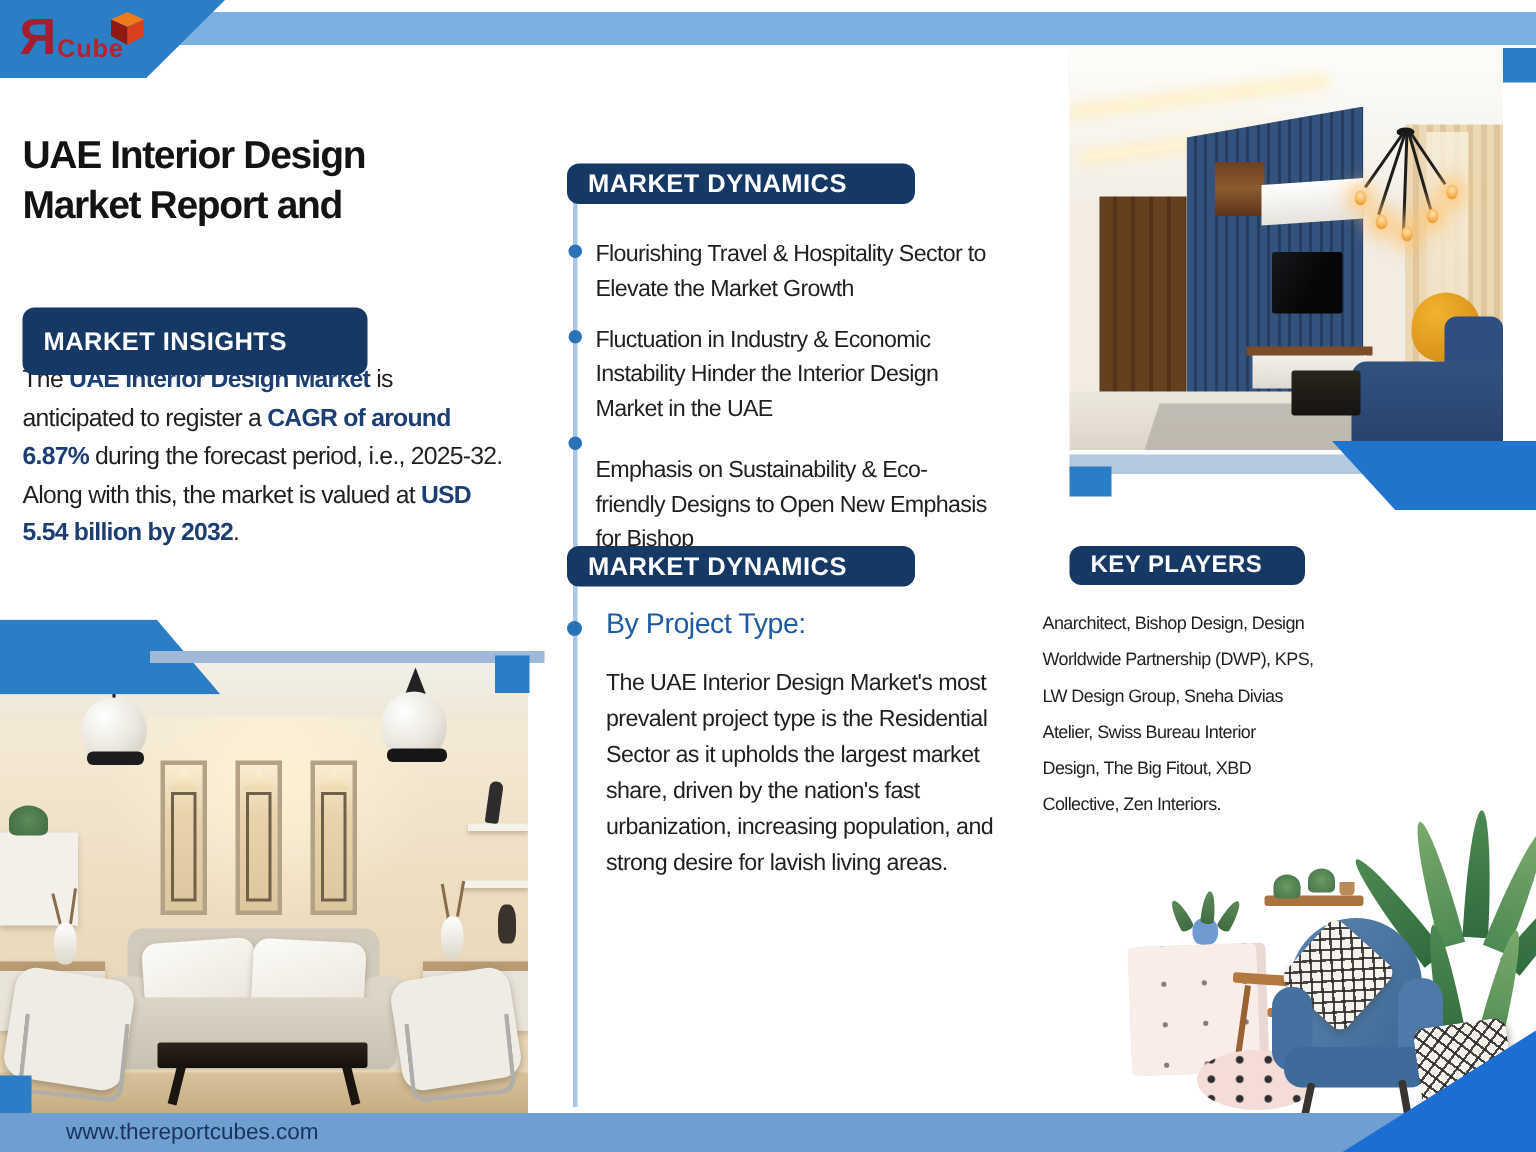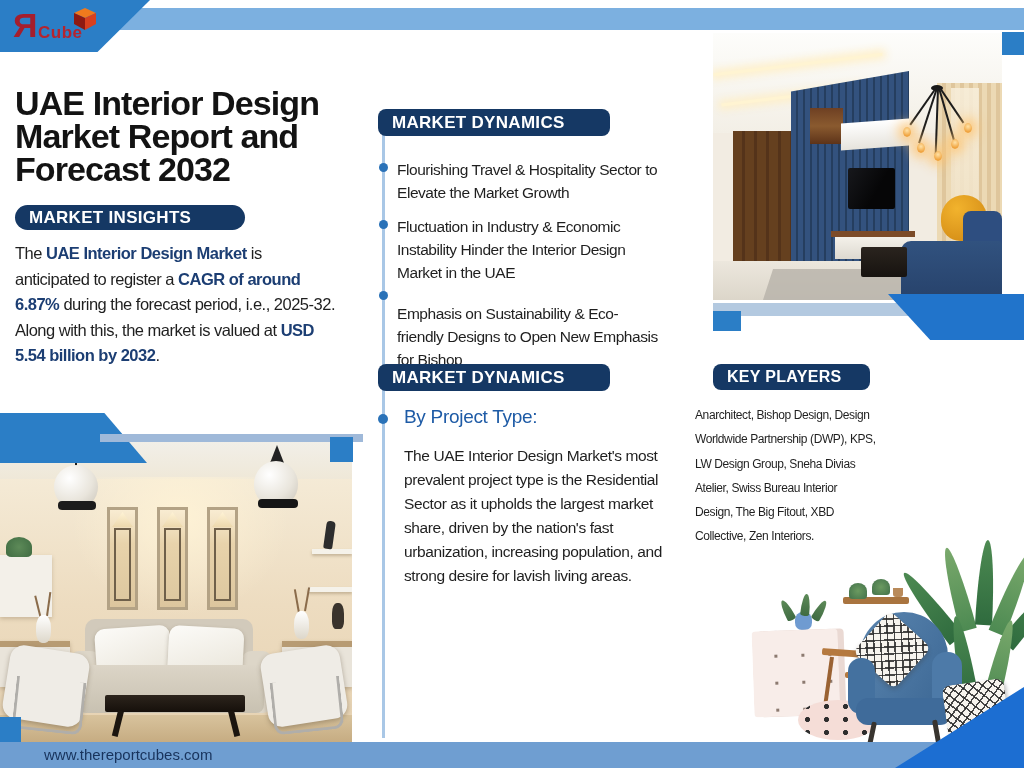--- a/index.html
+++ b/index.html
@@ -9,27 +9,27 @@
 
   
   .band-light{left:0;top:8px;width:1024px;height:22px;background:#7cb0e0;}
   .banner-dark{left:0;top:0;width:150px;height:52px;background:#2b7ec6;
     clip-path:polygon(0 0,100% 0,65% 100%,0 100%);}
   .logo-r{left:13px;top:8px;font-size:34px;font-weight:bold;color:#a51e2d;line-height:34px;}
   .logo-cube-word{left:38px;top:23px;font-size:17px;font-weight:bold;color:#b5242e;letter-spacing:.5px;}
   .logo-cube-icon{left:73px;top:7px;width:24px;height:24px;}
 
   
-  .title{left:15px;top:87px;font-size:34px;font-weight:bold;color:#131313;
+  .title{left:15px;top:87px;font-size:26px;font-weight:bold;color:#131313;
     line-height:33px;letter-spacing:-0.9px;white-space:nowrap;}
 
   
   .badge{background:#153864;color:#fff;font-weight:bold;font-size:17px;letter-spacing:.3px;
     border-radius:8px;display:flex;align-items:center;padding:0 14px;white-space:nowrap;z-index:6;}
-  .badge-insights{left:15px;top:205px;width:202px;height:25px;border-radius:13px;}
+  .badge-insights{left:15px;top:205px;width:202px;height:45px;}
   .badge-dynamics{left:378px;top:109px;width:204px;height:27px;}
   .badge-segment{left:378px;top:364px;width:204px;height:27px;}
   .badge-players{left:713px;top:364px;width:129px;height:26px;font-size:16px;}
 
   
   .insights-text{left:15px;top:241px;font-size:16.5px;line-height:25.5px;color:#1f1f1f;
     letter-spacing:-0.5px;white-space:nowrap;}
   .hl{color:#1c3e73;font-weight:bold;}
   .divider{left:382px;top:116px;width:3px;height:622px;background:#a9c7e6;z-index:1;}
   .dot{width:9px;height:9px;border-radius:50%;background:#2a72b8;z-index:4;}
@@ -177,21 +177,20 @@
   <div class="abs logo-cube-word">Cube</div>
   <svg class="abs logo-cube-icon" viewBox="0 0 24 24">
     <polygon points="12,1 23,6 12,11 1,6" fill="#ef7a1d"></polygon>
     <polygon points="1,6 12,11 12,23 1,17" fill="#8e1a12"></polygon>
     <polygon points="23,6 12,11 12,23 23,17" fill="#d8401f"></polygon>
   </svg>
 
   <div class="abs title">
     <div>UAE Interior Design</div>
     <div>Market Report and</div>
-    <div>Forecast 2032</div>
   </div>
 
   <div class="abs badge badge-insights">MARKET INSIGHTS</div>
   <div class="abs insights-text">
     <div><span>The </span><span class="hl">UAE Interior Design Market</span><span> is</span></div>
     <div><span>anticipated to register a </span><span class="hl">CAGR of around</span><span></span></div>
     <div><span></span><span class="hl">6.87%</span><span> during the forecast period, i.e., 2025-32.</span></div>
     <div><span>Along with this, the market is valued at </span><span class="hl">USD</span><span></span></div>
     <div><span></span><span class="hl">5.54 billion by 2032</span><span>.</span></div>
   </div>

